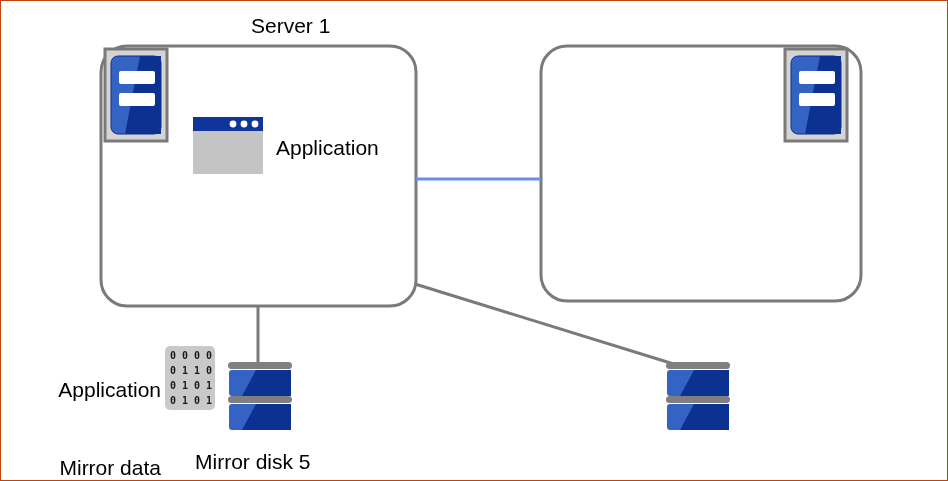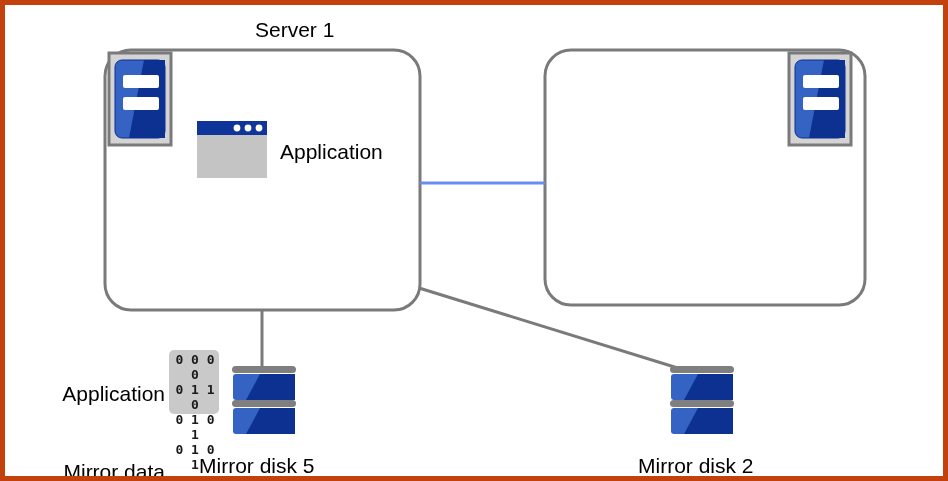--- a/index.html
+++ b/index.html
@@ -8,21 +8,21 @@
     background: #ffffff;
   }
   body {
     font-family: "Liberation Sans", sans-serif;
   }
   #canvas {
     position: relative;
     width: 948px;
     height: 481px;
     background: #ffffff;
-    border: 5px solid #c2410c;
+    border: 1px solid #c2410c;
     box-sizing: border-box;
     overflow: hidden;
   }
   .svg-layer {
     position: absolute;
     left: 0;
     top: 0;
     width: 948px;
     height: 481px;
   }
@@ -126,27 +126,26 @@
     </g>
   </svg>
 
   <div class="label" id="server1-title">Server 1</div>
 
 
   <div class="label" id="application-label">Application</div>
 
   <div class="label" id="disk1-label">Mirror disk 5</div>
 
-  <div class="label" id="disk2-label">Mirror disk 2</div>
 
   <div class="label" id="initial-data-label">
     <span class="bin-row">Application</span>
     <span class="bin-row">Mirror data</span>
   </div>
 
-  <div id="binary-text" style="position:absolute;left:168px;top:347px;width:44px;font-family:'DejaVu Sans Mono',monospace;font-size:13px;font-weight:bold;line-height:15px;color:#1a1a1a;letter-spacing:0px;text-align:center;">
+  <div id="binary-text" style="position:absolute;left:168px;top:347px;width:44px;font-family:'DejaVu Sans Mono',monospace;font-size:10px;font-weight:bold;line-height:15px;color:#1a1a1a;letter-spacing:0px;text-align:center;">
     <span class="bin-row">0 0 0 0</span>
     <span class="bin-row">0 1 1 0</span>
     <span class="bin-row">0 1 0 1</span>
     <span class="bin-row">0 1 0 1</span>
   </div>
 
 </div>
 
 </body></html>

